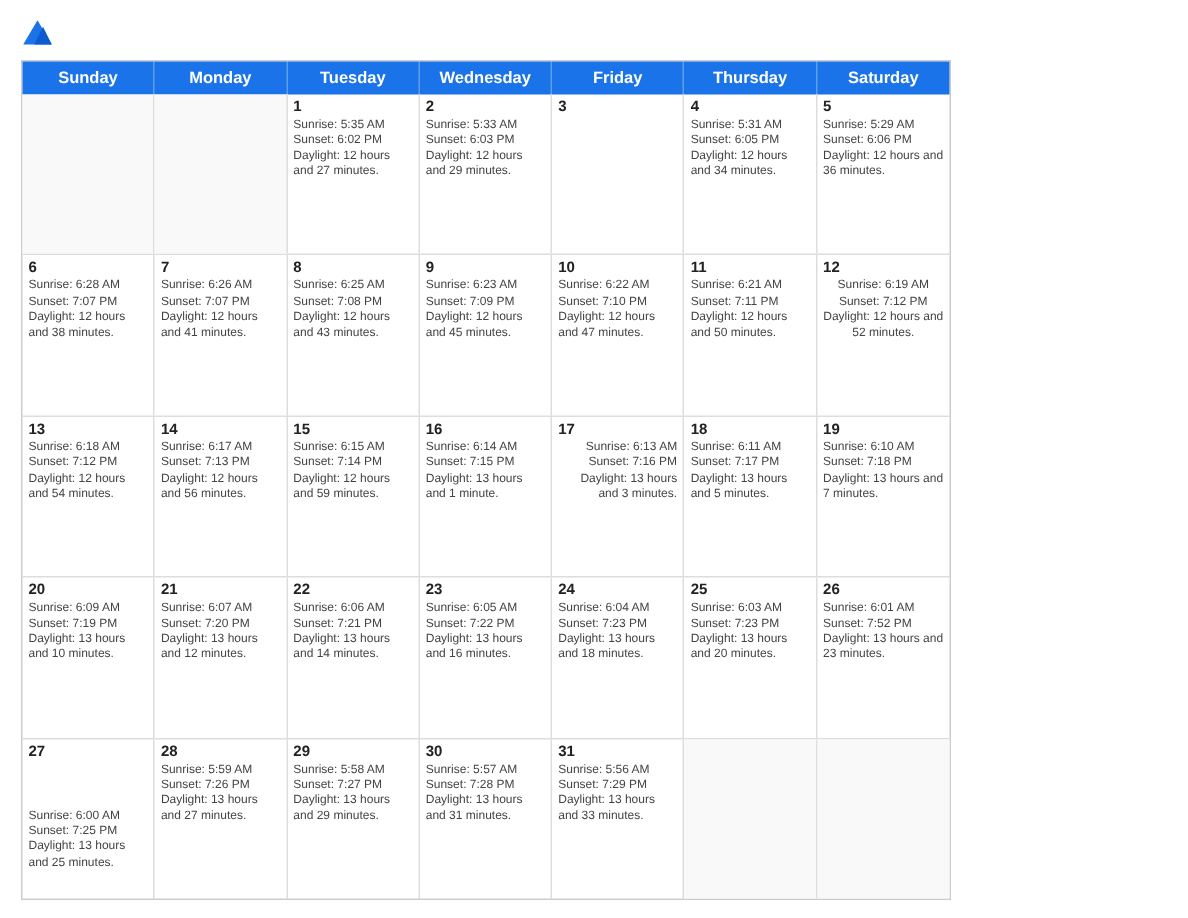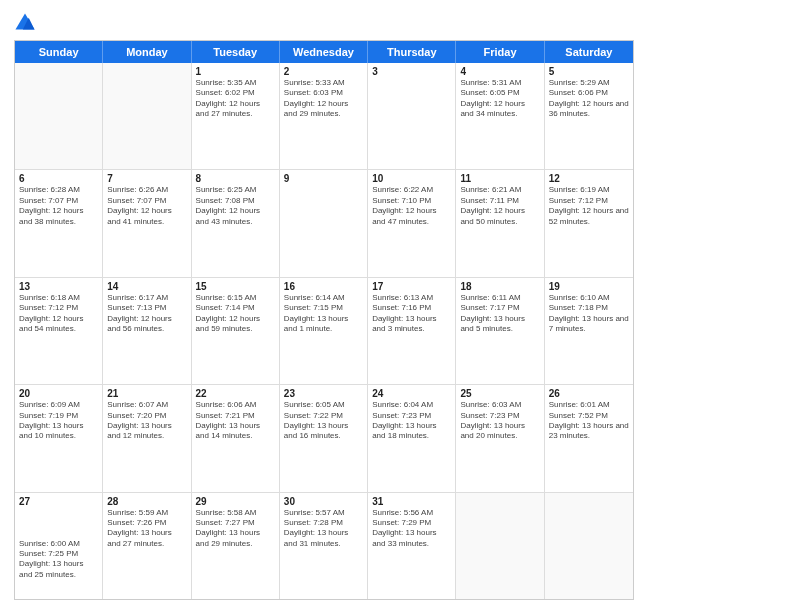--- a/index.html
+++ b/index.html
@@ -134,22 +134,22 @@
       <div class="subtitle"></div>
     </div>
   </div>
 
   <div class="calendar">
     <div class="cal-header" id="cal-header">
         <div class="cal-header-cell">Sunday</div>
         <div class="cal-header-cell">Monday</div>
         <div class="cal-header-cell">Tuesday</div>
         <div class="cal-header-cell">Wednesday</div>
+        <div class="cal-header-cell">Friday</div>
         <div class="cal-header-cell">Thursday</div>
-        <div class="cal-header-cell">Friday</div>
         <div class="cal-header-cell">Saturday</div>
       </div>
     <div class="cal-body" id="cal-body">
         <div class="cal-row">
           <div class="cal-cell empty"></div>
           <div class="cal-cell empty"></div>
           <div class="cal-cell">
             <div class="day-num">1</div>
             <div class="cell-detail" style="white-space: pre-line;">Sunrise: 5:35 AM
 Sunset: 6:02 PM
@@ -191,36 +191,39 @@
 Daylight: 12 hours and 41 minutes.</div>
           </div>
           <div class="cal-cell">
             <div class="day-num">8</div>
             <div class="cell-detail" style="white-space: pre-line;">Sunrise: 6:25 AM
 Sunset: 7:08 PM
 Daylight: 12 hours and 43 minutes.</div>
           </div>
           <div class="cal-cell">
             <div class="day-num">9</div>
+            <div class="cell-detail" style="white-space: pre-line;">Sunrise: 6:23 AM
+Sunset: 7:09 PM
+Daylight: 12 hours and 45 minutes.</div>
           </div>
           <div class="cal-cell">
             <div class="day-num">10</div>
             <div class="cell-detail" style="white-space: pre-line;">Sunrise: 6:22 AM
 Sunset: 7:10 PM
 Daylight: 12 hours and 47 minutes.</div>
           </div>
           <div class="cal-cell">
             <div class="day-num">11</div>
             <div class="cell-detail" style="white-space: pre-line;">Sunrise: 6:21 AM
 Sunset: 7:11 PM
 Daylight: 12 hours and 50 minutes.</div>
           </div>
           <div class="cal-cell">
             <div class="day-num">12</div>
-            <div class="cell-detail" style="white-space: pre-line;">Sunrise: 6:19 AM
+            <div class="cell-detail" style="white-space: pre-line; text-align: center;">Sunrise: 6:19 AM
 Sunset: 7:12 PM
 Daylight: 12 hours and 52 minutes.</div>
           </div>
         </div>
         <div class="cal-row">
           <div class="cal-cell">
             <div class="day-num">13</div>
             <div class="cell-detail" style="white-space: pre-line;">Sunrise: 6:18 AM
 Sunset: 7:12 PM
 Daylight: 12 hours and 54 minutes.</div>
@@ -238,21 +241,21 @@
 Daylight: 12 hours and 59 minutes.</div>
           </div>
           <div class="cal-cell">
             <div class="day-num">16</div>
             <div class="cell-detail" style="white-space: pre-line;">Sunrise: 6:14 AM
 Sunset: 7:15 PM
 Daylight: 13 hours and 1 minute.</div>
           </div>
           <div class="cal-cell">
             <div class="day-num">17</div>
-            <div class="cell-detail" style="white-space: pre-line;">Sunrise: 6:13 AM
+            <div class="cell-detail" style="white-space: pre-line; text-align: right;">Sunrise: 6:13 AM
 Sunset: 7:16 PM
 Daylight: 13 hours and 3 minutes.</div>
           </div>
           <div class="cal-cell">
             <div class="day-num">18</div>
             <div class="cell-detail" style="white-space: pre-line;">Sunrise: 6:11 AM
 Sunset: 7:17 PM
 Daylight: 13 hours and 5 minutes.</div>
           </div>
           <div class="cal-cell">

